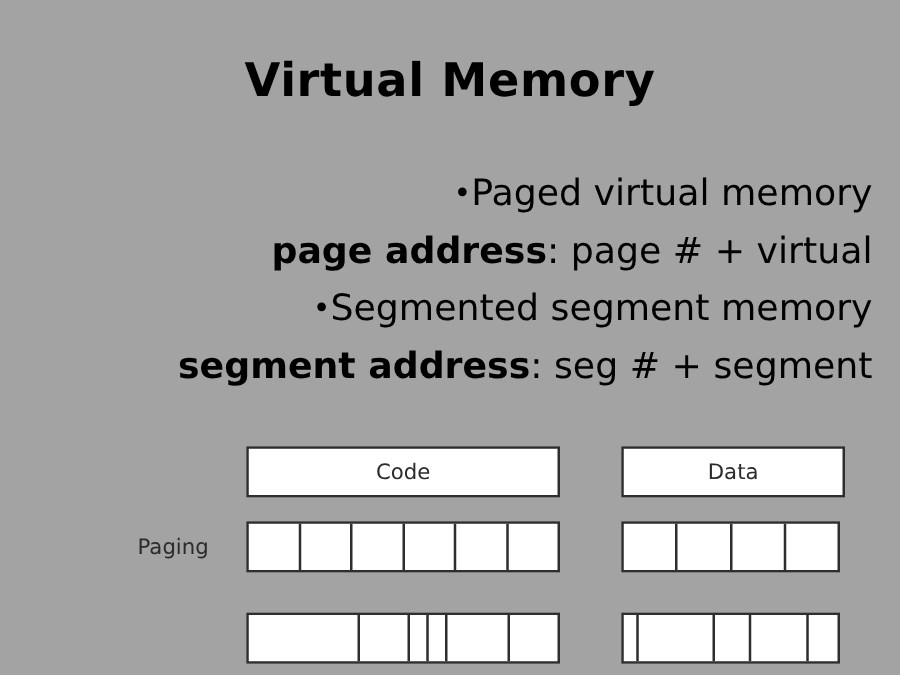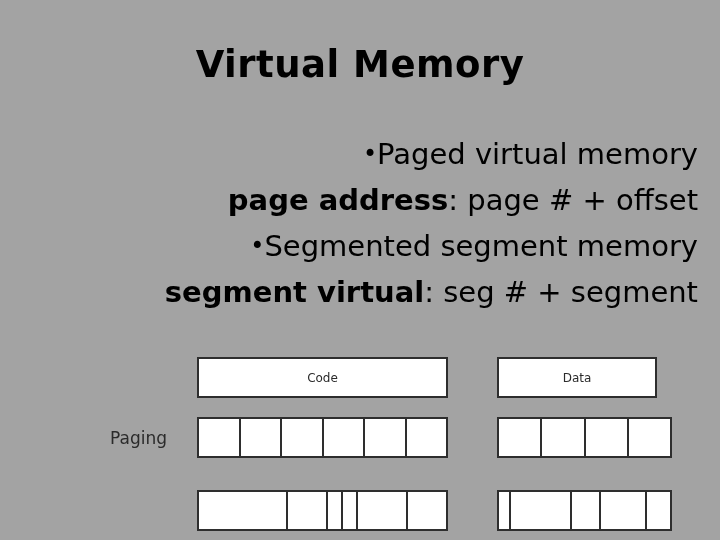--- a/index.html
+++ b/index.html
@@ -98,57 +98,57 @@
   }
   .bar-caption {
     position: absolute;
     left: 0;
     top: 0;
     width: 100%;
     height: 100%;
     display: flex;
     align-items: center;
     justify-content: center;
-    font-size: 12px;
+    font-size: 17px;
     color: #2b2b2b;
     pointer-events: none;
   }
 </style>
 </head>
 <body>
 
 <div class="slide">
 
   <div class="title">Virtual Memory</div>
 
   <div class="body-text">
 
     <div class="line bulleted">
       <span class="bullet-dot">•</span><span>Paged virtual memory</span>
     </div>
 
     <div class="line sub">
-      <span class="strong">page address</span><span>: page # + offset</span>
+      <span class="strong">page address</span><span>: page # + virtual</span>
     </div>
 
     <div class="line bulleted">
       <span class="bullet-dot">•</span><span>Segmented segment memory</span>
     </div>
 
     <div class="line sub">
-      <span class="strong">segment virtual</span><span>: seg # + segment</span>
+      <span class="strong">segment address</span><span>: seg # + segment</span>
     </div>
 
   </div>
 
   <div class="diagram" id="diagram">
       <div class="bar" style="left: 197px; top: 357px; width: 251px; height: 41px;">
         <div class="bar-caption">Code</div>
       </div>
-      <div class="bar" style="left: 497px; top: 357px; width: 160px; height: 41px;">
+      <div class="bar" style="left: 497px; top: 357px; width: 179px; height: 41px;">
         <div class="bar-caption">Data</div>
       </div>
       <div class="row-label" style="left: 110px; top: 428px;">Paging</div>
       <div class="bar" style="left: 197px; top: 417px; width: 251px; height: 41px;">
         <div class="cell" style="flex: 1 0 0px;"></div>
         <div class="cell" style="flex: 1 0 0px;"></div>
         <div class="cell" style="flex: 1 0 0px;"></div>
         <div class="cell" style="flex: 1 0 0px;"></div>
         <div class="cell" style="flex: 1 0 0px;"></div>
         <div class="cell" style="flex: 1 0 0px;"></div>

